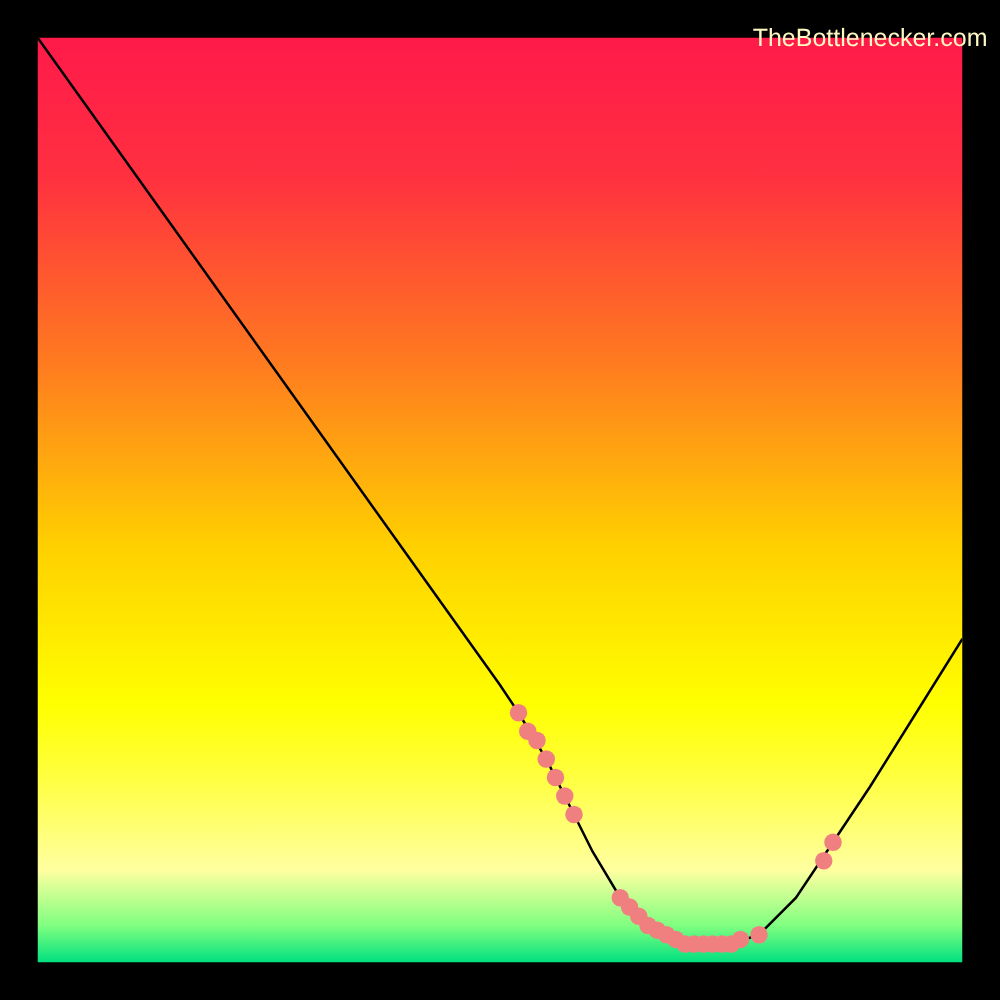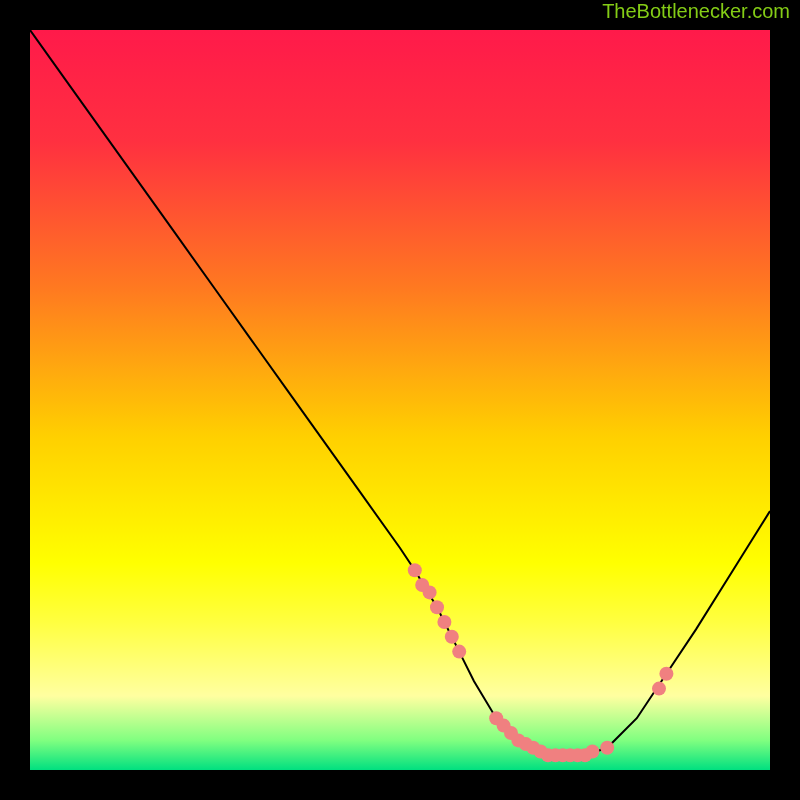--- a/index.html
+++ b/index.html
@@ -1,17 +1,17 @@
 <!DOCTYPE html>
 <html><head>
 <meta charset="utf-8">
 <style>
   * { margin: 0; padding: 0; box-sizing: border-box; }
   body { width: 800px; height: 800px; background: #000; position: relative; font-family: Arial, sans-serif; }
-  .watermark { position: absolute; top: 0; right: 10px; color: #84cc16; font-size: 20px; font-weight: 500; z-index: 10; }
+  .watermark { position: absolute; top: 20px; right: 10px; color: #fef9c3; font-size: 20px; font-weight: 500; z-index: 10; }
   .plot-area { position: absolute; top: 30px; left: 30px; width: 740px; height: 740px; }
   .gradient-bg { position: absolute; top: 0; left: 0; width: 100%; height: 100%; }
   .curve-layer { position: absolute; top: 0; left: 0; width: 100%; height: 100%; }
 </style>
 </head>
 <body>
 
 <div class="watermark">TheBottlenecker.com</div>
 
 <div class="plot-area">

